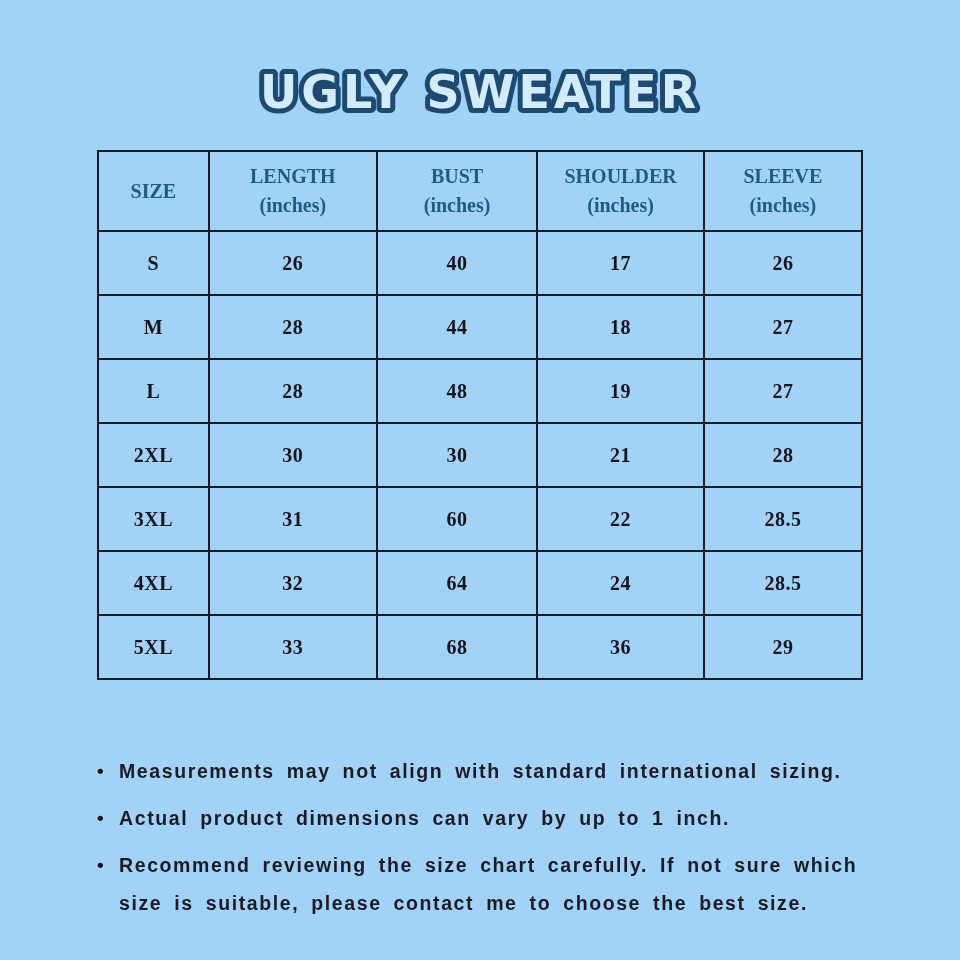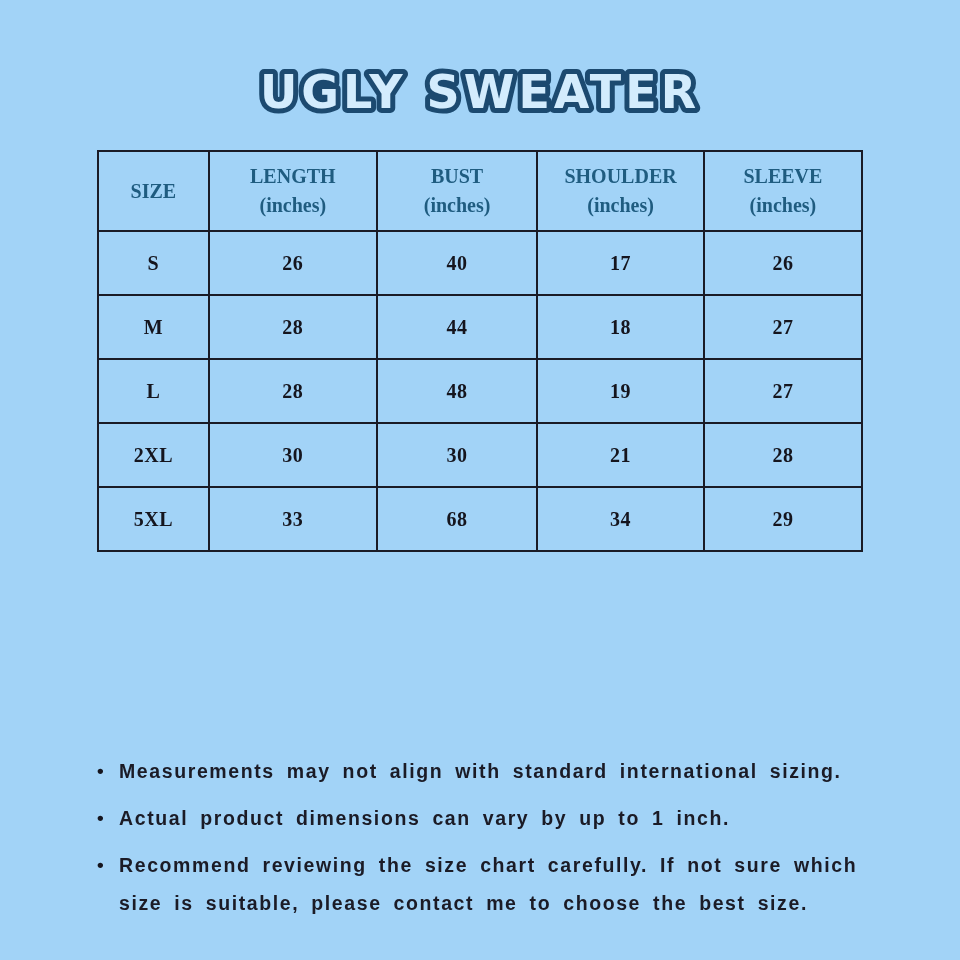--- a/index.html
+++ b/index.html
@@ -166,24 +166,38 @@
       <td>27</td>
     </tr>
     <tr>
       <td>2XL</td>
       <td>30</td>
       <td>30</td>
       <td>21</td>
       <td>28</td>
     </tr>
     <tr>
+      <td>3XL</td>
+      <td>31</td>
+      <td>60</td>
+      <td>22</td>
+      <td>28.5</td>
+    </tr>
+    <tr>
+      <td>4XL</td>
+      <td>32</td>
+      <td>64</td>
+      <td>24</td>
+      <td>28.5</td>
+    </tr>
+    <tr>
       <td>5XL</td>
       <td>33</td>
       <td>68</td>
-      <td>34</td>
+      <td>36</td>
       <td>29</td>
     </tr>
   </tbody>
 </table>
 
 <ul class="notes">
   <li class="note-item">
     <span class="bullet">•</span>
     <span class="note-text">Measurements may not align with standard international sizing.</span>
   </li>

